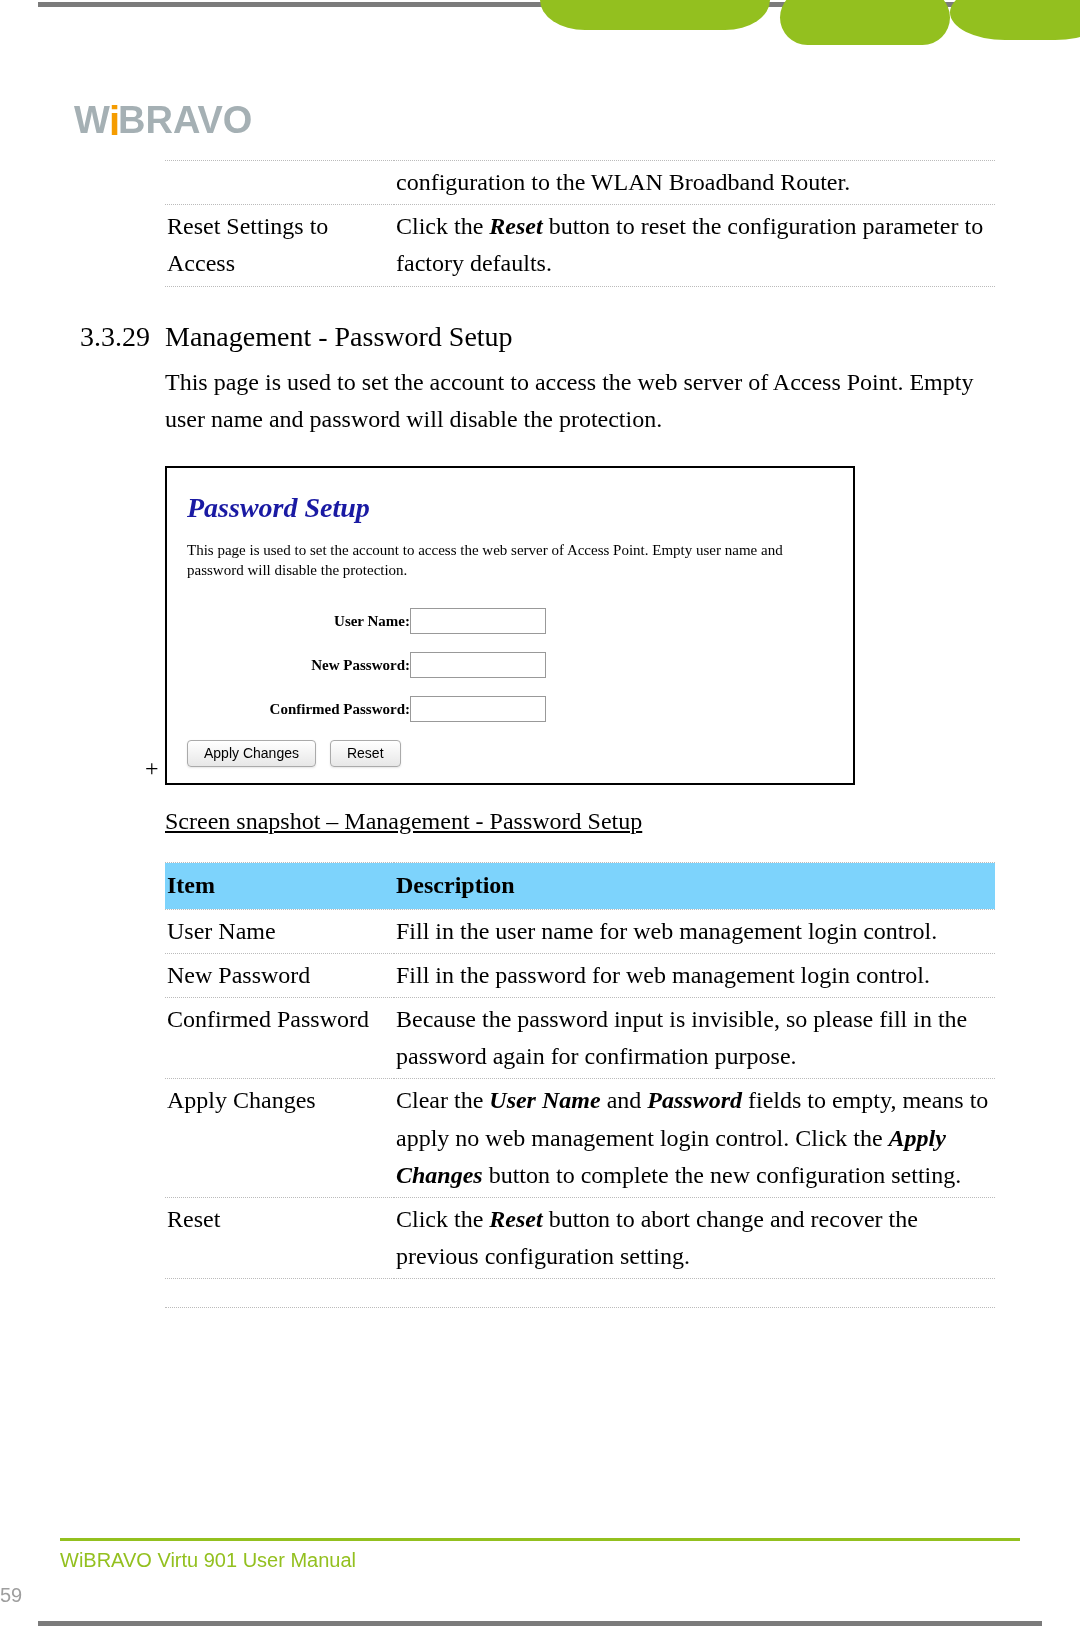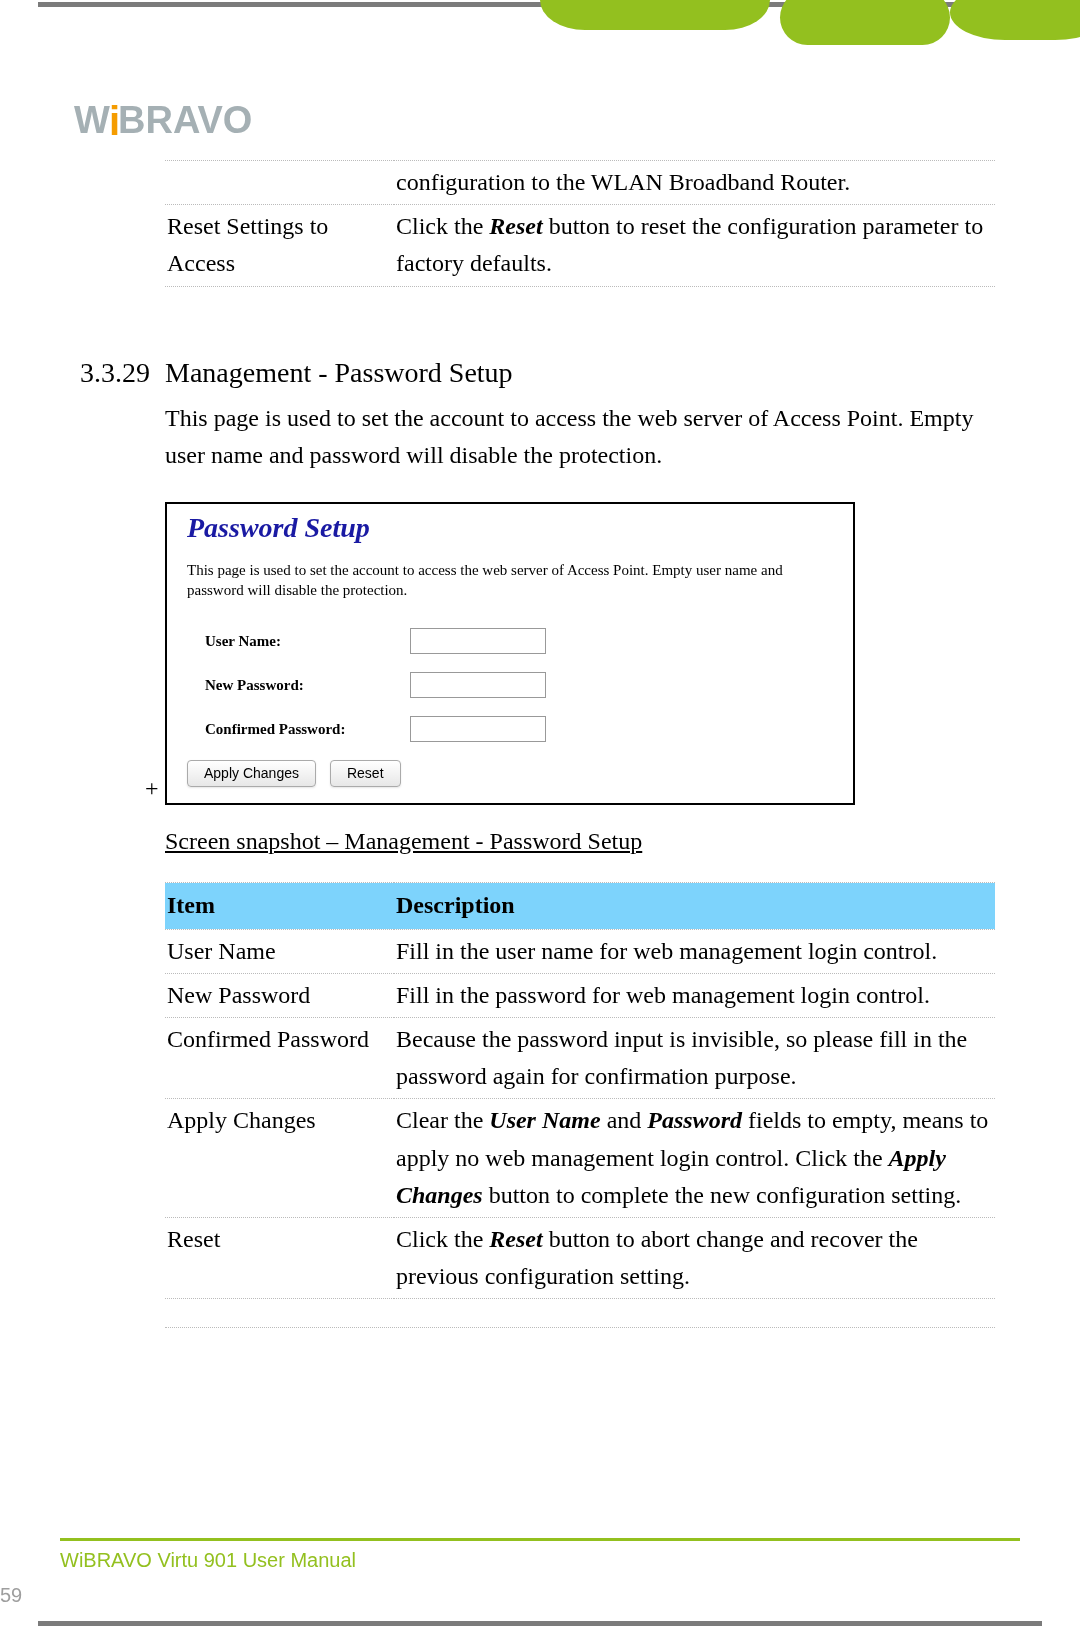--- a/index.html
+++ b/index.html
@@ -15,27 +15,27 @@
   
   .brand{position:absolute;top:90px;left:74px;font-weight:bold;color:#a5b0b4;font-family:Arial,Helvetica,sans-serif;font-size:38px;letter-spacing:0;}
   .brand .i{color:#f59c00;font-style:normal;letter-spacing:-4px;font-size:40px;vertical-align:-2px;display:inline-block;margin:0 2px 0 -1px;}
   
   .page{position:absolute;left:165px;top:160px;right:85px;}
   table.sec{border-collapse:collapse;width:100%;margin:0 0 28px 0;}
   table.sec td{border-top:1px dotted #bbb;border-bottom:1px dotted #bbb;vertical-align:top;padding:3px 2px 3px 2px;}
   table.sec td:first-child{width:225px;}
   table.sec th{background:#7dd3fc;text-align:left;font-weight:bold;padding:4px 2px;border-top:1px dotted #bbb;border-bottom:1px dotted #bbb;}
   .h3{font-size:28px;margin:0 0 6px 0;}
-  .secno{margin-left:-85px;display:inline-block;width:85px;margin-top:36px;}
+  .secno{margin-left:-85px;display:inline-block;width:85px;}
   .intro{margin:0 0 28px 0;}
-  .snapshot{border:2px solid #000;padding:2px 20px 16px 20px;width:690px;box-sizing:border-box;font-family:"Times New Roman",serif;margin-bottom:18px;position:relative;}
+  .snapshot{border:2px solid #000;padding:18px 20px 16px 20px;width:690px;box-sizing:border-box;font-family:"Times New Roman",serif;margin-bottom:18px;position:relative;}
   .snapshot .title{color:#1a1aa3;font-size:28px;font-style:italic;font-weight:bold;margin:0 0 10px 0;}
   .snapshot .desc{font-size:15px;margin:0 0 28px 0;line-height:1.35;}
   .snapshot .row{display:flex;align-items:center;margin:0 0 18px 18px;font-size:15px;font-weight:bold;}
-  .snapshot .row label{width:205px;}
+  .snapshot .row label{width:205px;text-align:right;}
   .snapshot .row input{width:130px;height:22px;border:1px solid #999;font-size:14px;}
   .snapbtns{display:flex;gap:14px;margin:10px 0 0 0;}
   .snapbtn{font-family:Arial,Helvetica,sans-serif;font-size:14px;border:1px solid #aaa;border-radius:4px;background:linear-gradient(#fff,#e7e7e7);padding:4px 16px 5px 16px;box-shadow:0 1px 2px rgba(0,0,0,.1);}
   .snapmark{position:absolute;left:-20px;bottom:-2px;font-size:24px;}
   .caption{text-decoration:underline;margin:0 0 22px 0;}
   .endrule{border-top:1px dotted #bbb;margin-top:26px;}
   .boldital{font-style:italic;font-weight:bold;}
   
   .footrule{position:absolute;left:60px;right:60px;top:1538px;height:3px;background:#93c01f;}
   .footer{position:absolute;left:60px;top:1545px;font-family:Arial,Helvetica,sans-serif;color:#93c01f;font-size:20px;}

